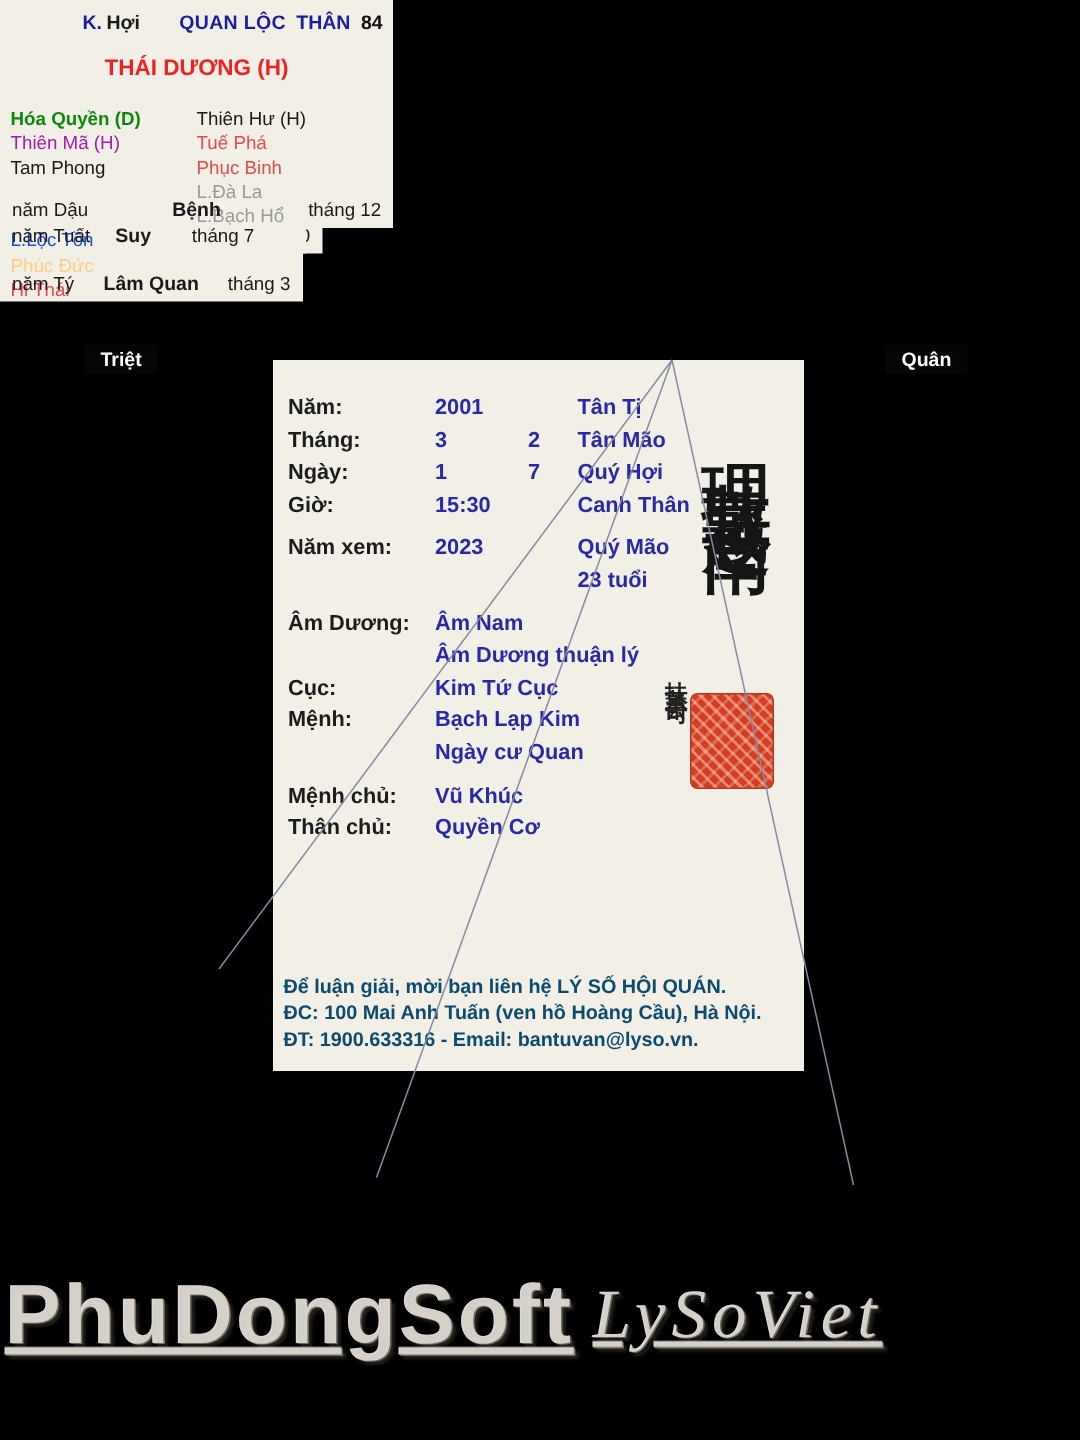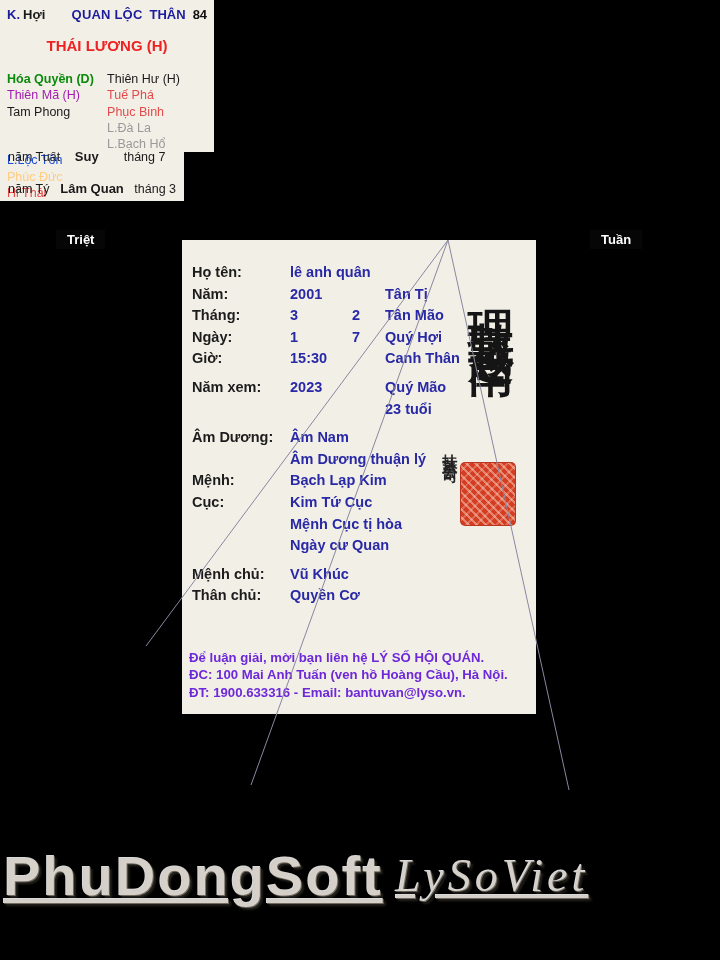--- a/index.html
+++ b/index.html
@@ -1,20 +1,20 @@
 <!DOCTYPE html>
 <html><head>
 <meta charset="utf-8">
 <style>
   html,body{margin:0;padding:0;background:#555;}
   .board{position:relative;width:720px;height:960px;background:#000;
          font-family:"Liberation Sans",sans-serif;overflow:hidden;cursor:default;}
   
   .cell{position:absolute;background:#f2efe7;overflow:hidden;z-index:1;}
-  .hdr{display:grid;grid-template-columns:1fr auto 1fr;padding:7px 7px 0;font-size:13px;font-weight:bold;line-height:15px;}
+  .hdr{display:grid;grid-template-columns:1fr auto 1fr;padding:7px 7px 0;font-size:13px;font-weight:bold;line-height:15px;margin-left:48px;}
   .hl{text-align:left;white-space:nowrap}
   .pname{text-align:center;color:#1c1c9c;letter-spacing:.2px;white-space:nowrap}
   .hr{text-align:right;white-space:nowrap}
   .stem{margin-right:3px}
   .num{color:#111;margin-left:7px}
   .tag{color:#1c1c9c;margin-left:7px}
   .mains{height:46px;display:flex;flex-direction:column;justify-content:center;text-align:center;
          font-size:15px;font-weight:bold;line-height:19px;white-space:nowrap}
   .cols{display:flex;padding:0 7px;margin-top:3px;font-size:12.5px}
   .col{width:50%}
@@ -24,21 +24,21 @@
   .fy{text-align:left}.fs{font-weight:bold;font-size:13px;text-align:center}.fm{text-align:right}
   
   .center{position:absolute;left:182px;top:240px;width:354px;height:474px;background:#f2efe7;z-index:1;overflow:hidden;}
   .crows{padding-top:24px}
   .crow{position:relative;height:21.6px;font-size:14.5px;font-weight:bold}
   .crow.gap{margin-top:7px}
   .cl{position:absolute;left:10px;color:#1c1c1c}
   .cv{position:absolute;color:#2929a6;white-space:nowrap}
   .v1{left:108px}.v2{left:170px}.cr{left:203px}
   .contact{position:absolute;left:7px;bottom:13px;width:344px;font-size:13.2px;font-weight:bold;
-           line-height:17.5px;color:#6d28d9;white-space:nowrap}
+           line-height:17.5px;color:#0c4a6e;white-space:nowrap}
   .calli{position:absolute;left:278px;top:32px;writing-mode:vertical-rl;text-orientation:upright;
          font-family:serif;font-weight:bold;font-size:46px;letter-spacing:14px;color:#151515;z-index:2}
   .calli-side{position:absolute;left:258px;top:202px;writing-mode:vertical-rl;text-orientation:upright;
          font-family:serif;font-weight:bold;font-size:15px;letter-spacing:5px;color:#222;z-index:2}
   .seal{position:absolute;left:278px;top:222px;width:56px;height:64px;background:#d23014;border-radius:5px;
         box-shadow:0 0 0 1px #b52810 inset;z-index:3;opacity:.93;
         background-image:repeating-linear-gradient(45deg,rgba(255,232,215,.42) 0 2px,transparent 2px 6px),
                          repeating-linear-gradient(-45deg,rgba(255,232,215,.25) 0 2px,transparent 2px 7px);}
   
   .lines{position:absolute;left:0;top:0;z-index:4;pointer-events:none}
@@ -373,46 +373,46 @@
       <span class="fm">tháng 7</span>
     </div>
   </div>
   <div class="cell r4c4">
     <div class="hdr">
       <span class="hl"><span class="stem" style="color:#1c1c9c">K.</span><span style="color:#1a1a1a">Hợi</span></span>
       <span class="pname">QUAN LỘC</span>
       <span class="hr"><span class="tag">THÂN</span><span class="num">84</span></span>
     </div>
     <div class="mains">
-          <div style="color:#ee2222">THÁI LƯƠNG (H)</div>
+          <div style="color:#ee2222">THÁI DƯƠNG (H)</div>
         </div>
     <div class="cols">
       <div class="col">
             <div class="star" style="color:#0a8a0a;font-weight:bold;">Hóa Quyền (D)</div>
             <div class="star" style="color:#a21caf;">Thiên Mã (H)</div>
             <div class="star" style="color:#1a1a1a;">Tam Phong</div>
           </div>
       <div class="col">
             <div class="star" style="color:#1a1a1a;">Thiên Hư (H)</div>
             <div class="star" style="color:#e34b4b;">Tuế Phá</div>
             <div class="star" style="color:#e34b4b;">Phục Binh</div>
             <div class="star" style="color:#999999;">L.Đà La</div>
             <div class="star" style="color:#999999;">L.Bạch Hổ</div>
           </div>
     </div>
+    <div class="foot">
+      <span class="fy">năm Dậu</span>
+      <span class="fs">Bệnh</span>
+      <span class="fm">tháng 12</span>
+    </div>
   </div>
     </div>
 
   <div class="center">
     <div class="crows" id="center-rows">
-  <div class="crow">
-    <span class="cl">Họ tên:</span>
-    <span class="cv v1">lê anh quân</span>
-
-  </div>
   <div class="crow">
     <span class="cl">Năm:</span>
     <span class="cv v1">2001</span>
 
     <span class="cv cr">Tân Tị</span>
   </div>
   <div class="crow">
     <span class="cl">Tháng:</span>
     <span class="cv v1">3</span>
     <span class="cv v2">2</span>
@@ -444,32 +444,27 @@
     <span class="cl">Âm Dương:</span>
     <span class="cv v1">Âm Nam</span>
 
   </div>
   <div class="crow">
 
     <span class="cv v1">Âm Dương thuận lý</span>
 
   </div>
   <div class="crow">
+    <span class="cl">Cục:</span>
+    <span class="cv v1">Kim Tứ Cục</span>
+
+  </div>
+  <div class="crow">
     <span class="cl">Mệnh:</span>
     <span class="cv v1">Bạch Lạp Kim</span>
-
-  </div>
-  <div class="crow">
-    <span class="cl">Cục:</span>
-    <span class="cv v1">Kim Tứ Cục</span>
-
-  </div>
-  <div class="crow">
-
-    <span class="cv v1">Mệnh Cục tị hòa</span>
 
   </div>
   <div class="crow">
 
     <span class="cv v1">Ngày cư Quan</span>
 
   </div>
   <div class="crow gap">
     <span class="cl">Mệnh chủ:</span>
     <span class="cv v1">Vũ Khúc</span>
@@ -491,17 +486,17 @@
     </div>
   </div>
 
   <svg class="lines" width="720" height="960" viewBox="0 0 720 960">
     <line x1="448" y1="240" x2="146" y2="646" stroke="#8888a0" stroke-width="1"></line>
     <line x1="448" y1="240" x2="251" y2="785" stroke="#8888a0" stroke-width="1"></line>
     <line x1="448" y1="240" x2="569" y2="790" stroke="#8888a0" stroke-width="1"></line>
   </svg>
 
   <div class="badge triet">Triệt</div>
-  <div class="badge tuan">Tuần</div>
+  <div class="badge tuan">Quân</div>
 
   <div class="wm wm-left">PhuDongSoft</div>
   <div class="wm wm-right">LySoViet</div>
 </div>
 
 </body></html>

